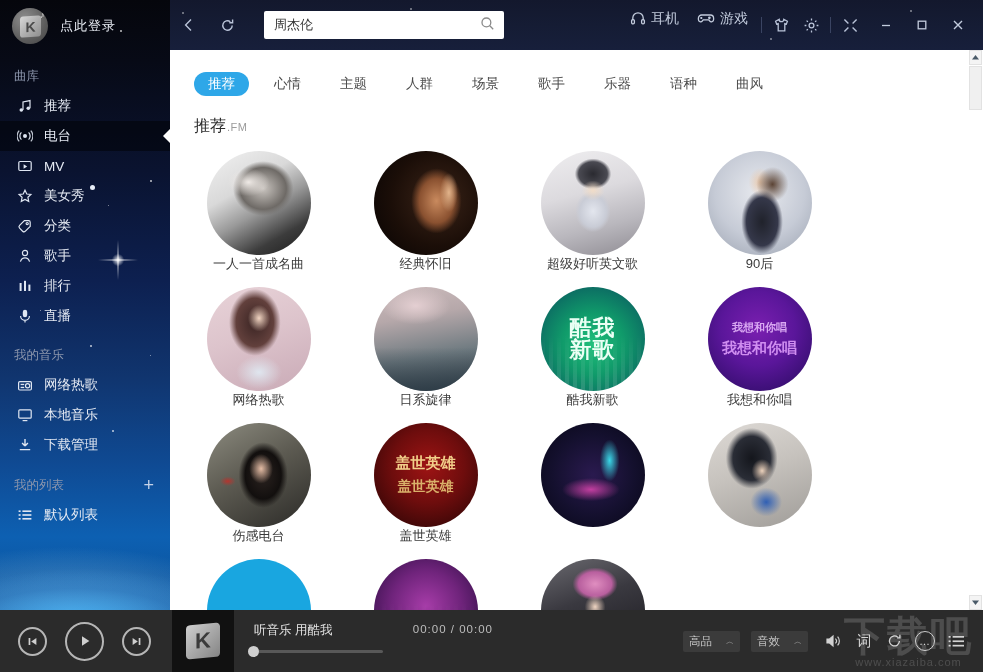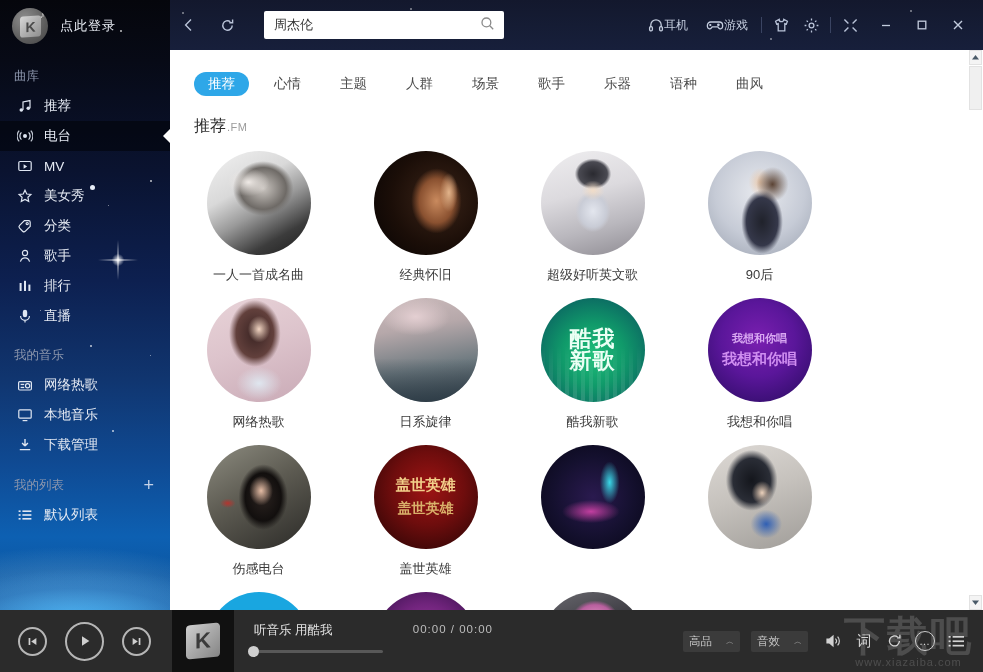--- a/index.html
+++ b/index.html
@@ -102,21 +102,21 @@
   }
   .searchbox input {
     border:0; outline:0; background:transparent; width:200px; height:26px;
     margin-left:10px; font-size:13px; color:#333;
     font-family:"Liberation Sans","DejaVu Sans",sans-serif;
   }
   .searchbox .s-ic { position:absolute; right:9px; top:5px; color:#8a8a8a; cursor:pointer; }
 
   .top-right { margin-left:auto; display:flex; align-items:center; height:50px; padding-right:10px; gap:0; }
   .tr-item {
-    display:flex; align-items:center; color:#c3ccdd; font-size:12px;
+    display:flex; align-items:flex-start; gap:5px; color:#c3ccdd; font-size:14px;
     padding: 0 9px; height:30px; cursor:pointer;
   }
   .tr-sep { width:1px; height:16px; background:#3a4462; margin:0 4px; }
   .win-btn { width:30px;height:30px; display:flex;align-items:center;justify-content:center; color:#c3ccdd; cursor:pointer; margin-left:6px;}
 
   
   .content {
     position:absolute; left:170px; top:50px; width:813px; height:560px;
     background:#fff; overflow:hidden;
   }
@@ -133,21 +133,21 @@
 
   .grid { padding: 14px 0 0 0; display:flex; flex-wrap:wrap; }
   .cell {
     width: 157px; margin-left: 10px; margin-bottom: 14px;
     display:flex; flex-direction:column; align-items:center; cursor:pointer;
   }
   .cover {
     width:104px; height:104px; border-radius:50%; overflow:hidden; position:relative;
   }
   .cover .ov { position:absolute; inset:0; }
-  .cell .cname { margin-top:11px; font-size:13px; color:#3a3a3a; white-space:nowrap; }
+  .cell .cname { font-size:13px; color:#3a3a3a; white-space:nowrap; }
 
   
   .sb { position:absolute; right:0; top:50px; width:16px; height:560px; background:#fff; z-index:6; }
   .sb-track{position:absolute; left:2px; top:17px; width:13px; bottom:17px; background:#fff;}
   .sb-arrow{
     position:absolute; left:2px; width:13px; height:15px; background:#f4f4f4; border:1px solid #e2e2e2;
     display:flex;align-items:center;justify-content:center; cursor:pointer;
   }
   .sb-arrow.up{top:0;} .sb-arrow.down{bottom:0;}
   .sb-thumb{

